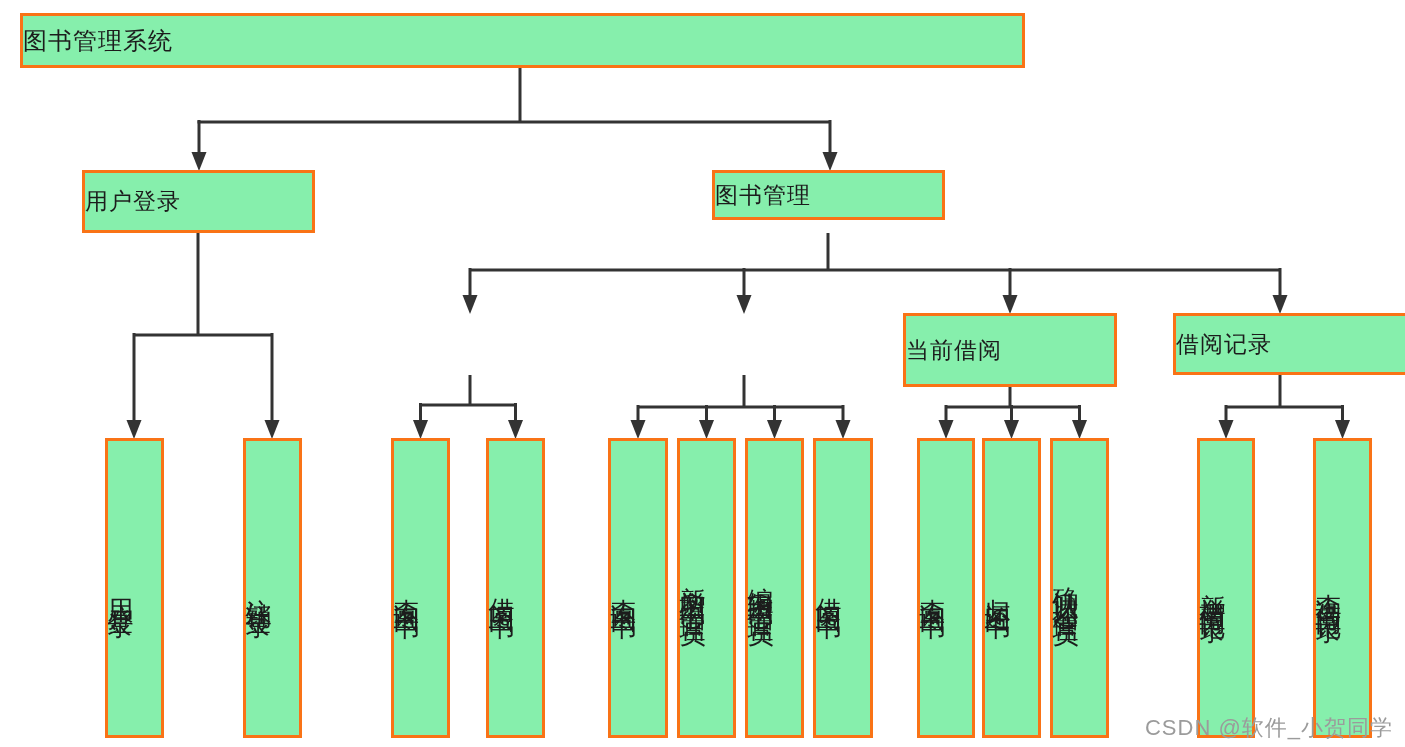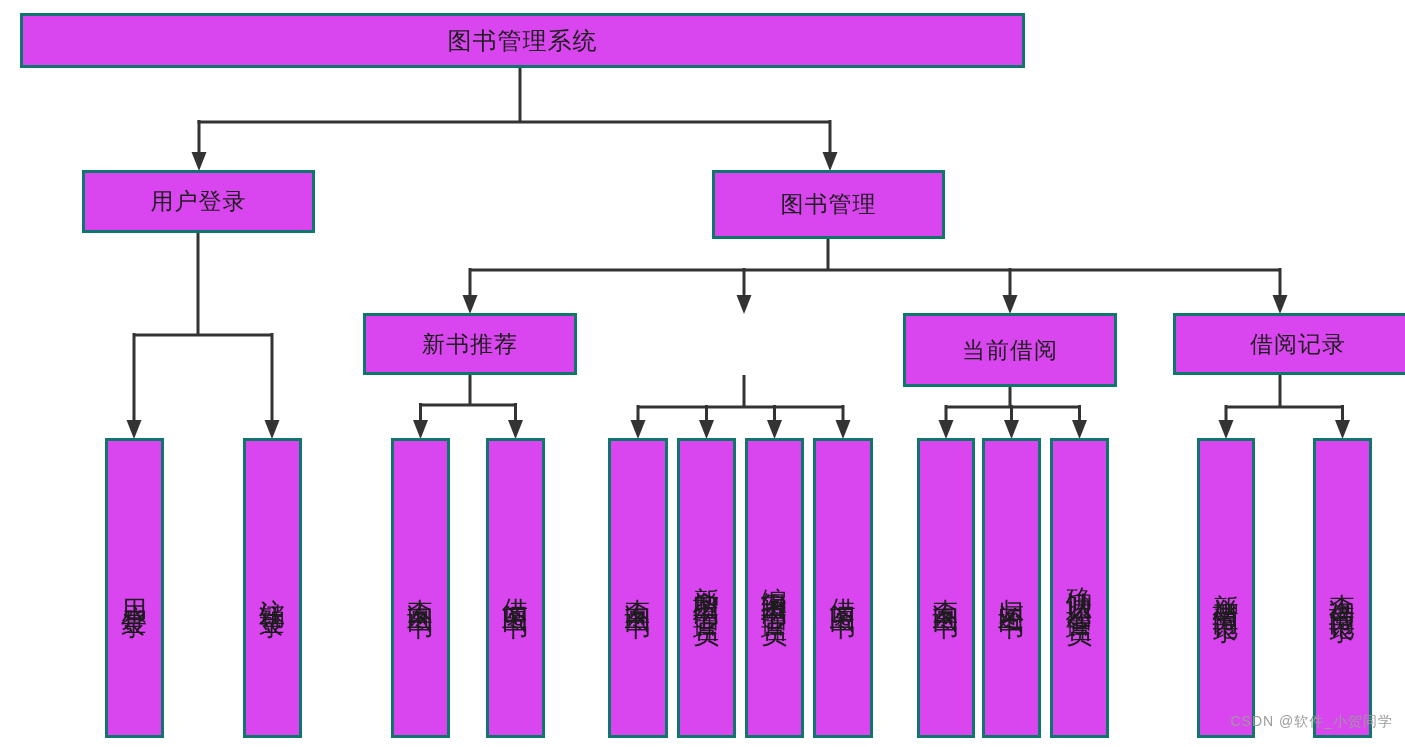--- a/index.html
+++ b/index.html
@@ -17,45 +17,45 @@
   }
   #wires {
     position: absolute;
     left: 0; top: 0;
     width: 1405px; height: 747px;
     pointer-events: none;
   }
   .box {
     position: absolute;
     box-sizing: border-box;
-    background: #d946ef;
-    border: 3px solid #0f766e;
+    background: #86efac;
+    border: 3px solid #f97316;
     display: flex;
     align-items: center;
-    justify-content: center;
+    justify-content: flex-start;
   }
   .hlabel {
     font-size: 23px;
     color: #1c1c1c;
     letter-spacing: 1px;
     white-space: nowrap;
   }
   .root-label { font-size: 24px; }
   .vlabel {
     writing-mode: vertical-rl;
     font-size: 26px;
     color: #1c1c1c;
     letter-spacing: 5px;
     line-height: 1;
   }
   #watermark {
     position: absolute;
     right: 12px;
     top: 713px;
-    font-size: 14px;
+    font-size: 22px;
     color: #9b9b9b;
     letter-spacing: 1px;
     white-space: nowrap;
   }
   line { stroke: #333333; stroke-width: 3; }
   polygon { fill: #333333; stroke: none; }
 </style>
 </head>
 <body>
 
@@ -137,27 +137,24 @@
     </g>
   </svg>
 
   <div class="box" style="left:20px; top:13px; width:1005px; height:55px;">
     <span class="hlabel root-label">图书管理系统</span>
   </div>
 
   <div class="box" style="left:82px; top:170px; width:233px; height:63px;">
     <span class="hlabel">用户登录</span>
   </div>
-  <div class="box" style="left:712px; top:170px; width:233px; height:69px;">
+  <div class="box" style="left:712px; top:170px; width:233px; height:50px;">
     <span class="hlabel">图书管理</span>
   </div>
 
-  <div class="box" style="left:363px; top:313px; width:214px; height:62px;">
-    <span class="hlabel">新书推荐</span>
-  </div>
   <div class="box" style="left:903px; top:313px; width:214px; height:74px;">
     <span class="hlabel">当前借阅</span>
   </div>
   <div class="box" style="left:1173px; top:313px; width:250px; height:62px;">
     <span class="hlabel">借阅记录</span>
   </div>
 
   <div class="box" style="left:105px; top:438px; width:59px; height:300px;">
     <span class="vlabel">用户登录</span>
   </div>

